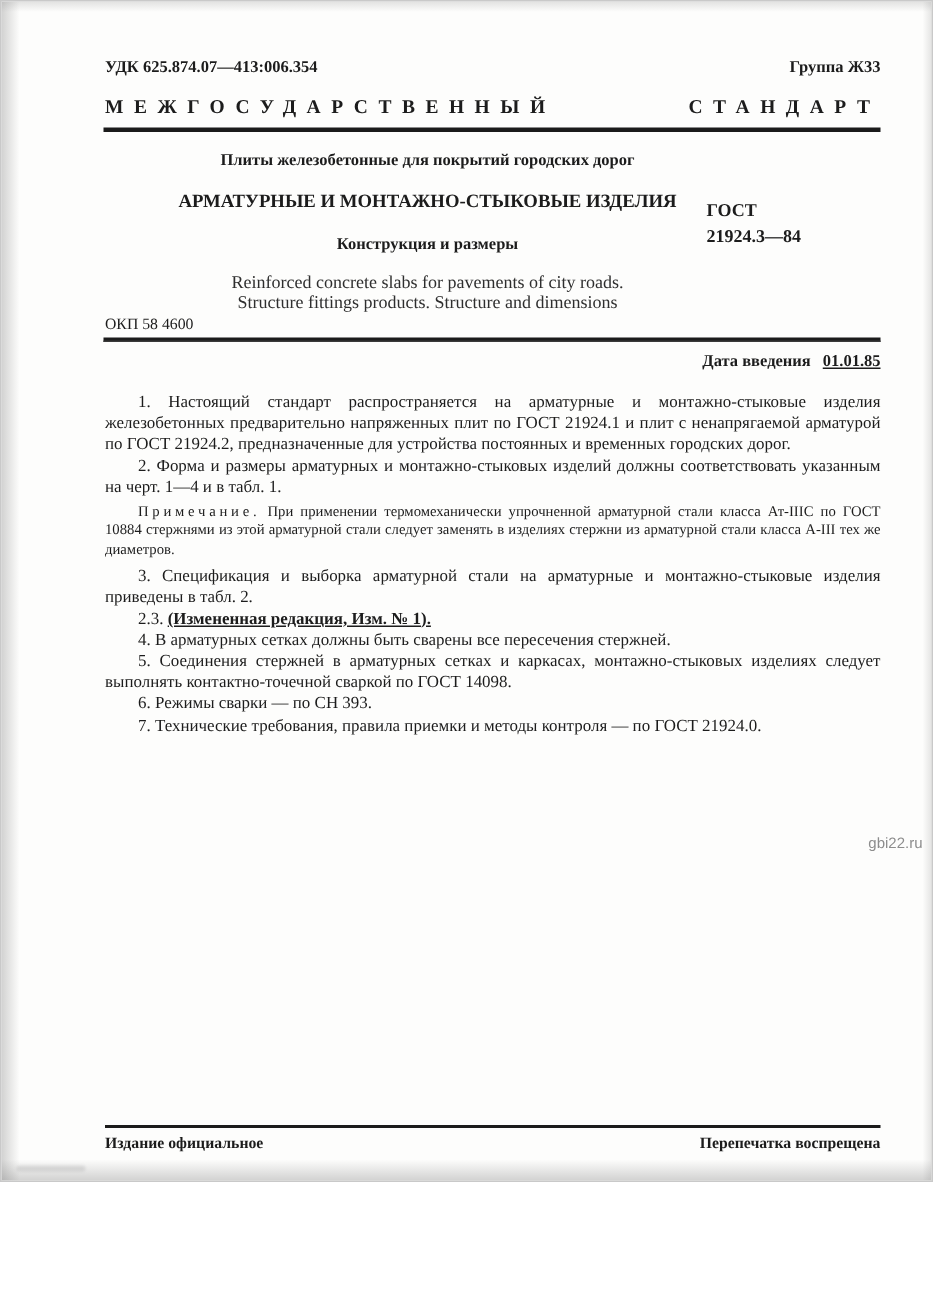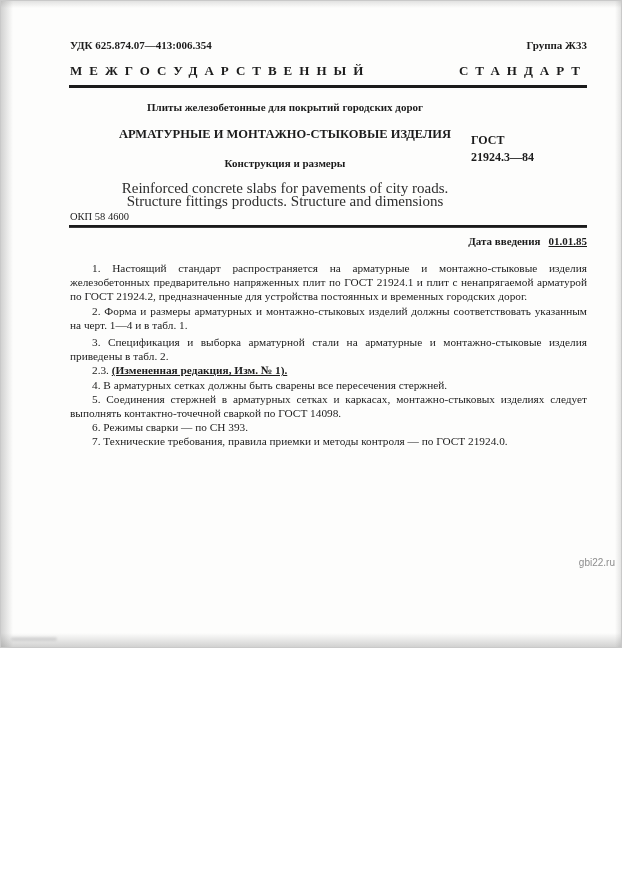--- a/index.html
+++ b/index.html
@@ -1,39 +1,39 @@
 <!DOCTYPE html>
 <html><head>
 <meta charset="utf-8">
 <style>
   html,body { margin:0; padding:0; background:#ffffff; }
   body { width:622px; height:876px; font-family:"Liberation Serif", serif; color:#1c1c1c; }
   .scan {
-    position:relative; width:622px; height:648px; overflow:hidden;
+    position:relative; width:622px; height:788px; overflow:hidden;
     background:#fdfdfc; box-sizing:border-box;
     border:1px solid #c9c9c9;
   }
   .edge { position:absolute; pointer-events:none; }
   .edge-left  { left:0; top:0; bottom:0; width:12px; background:linear-gradient(to right, rgba(110,110,110,0.30), rgba(110,110,110,0)); }
   .edge-bottom{ left:0; right:0; bottom:0; height:14px; background:linear-gradient(to top, rgba(110,110,110,0.30), rgba(110,110,110,0)); }
   .edge-top   { left:0; right:0; top:0; height:7px; background:linear-gradient(to bottom, rgba(130,130,130,0.22), rgba(130,130,130,0)); }
   .edge-right { right:0; top:0; bottom:0; width:6px; background:linear-gradient(to left, rgba(130,130,130,0.20), rgba(130,130,130,0)); }
 
   .content { position:absolute; left:69px; top:0; width:517px; }
 
   .udk-row { position:absolute; top:38px; left:0; width:100%; display:flex; justify-content:space-between; font-size:11px; font-weight:bold; }
   .standard-row { position:absolute; top:62px; left:0; width:100%; display:flex; justify-content:space-between; font-size:13px; font-weight:bold; }
   .standard-row span { letter-spacing:7px; white-space:nowrap;text-align:center; }
   .rule1 { position:absolute; top:84px; left:-1px; width:518px; height:3px; background:#1b1b1b; }
 
   .title-zone { position:absolute; top:100px; left:0; width:430px; text-align:center; }
   .subject    { font-size:11px; font-weight:bold; }
   .title-main { margin-top:14px; font-size:12.5px; font-weight:bold; }
   .title-sub  { margin-top:15px; font-size:11px; font-weight:bold; }
-  .english    { margin-top:13px; font-size:15px; line-height:13px; color:#2e2e2e; }
+  .english    { margin-top:13px; font-size:12px; line-height:13px; color:#2e2e2e; }
 
   .gost-block { position:absolute; top:131px; right:0; width:116px; font-size:12px; font-weight:bold; line-height:17px;font-family:Liberation Serif, serif; }
 
   .okp  { position:absolute; top:210px; left:0; font-size:10.5px; }
   .rule2 { position:absolute; top:224px; left:-1px; width:518px; height:2px; background:#1b1b1b; border-bottom:1px solid #3a3a3a; }
   .date-row { position:absolute; top:234px; left:0; width:100%; text-align:right; font-size:11px; font-weight:bold; }
   .date-row .date-value { text-decoration:underline; margin-left:8px; }
 
   .body-text { position:absolute; top:260px; left:0; width:517px; font-size:11.3px; line-height:14.2px; text-align:justify; }
   .body-text p { margin:0; text-indent:22px; }
@@ -87,20 +87,21 @@
     <div class="okp">ОКП 58 4600</div>
     <div class="rule2"></div>
 
     <div class="date-row">
       <span>Дата введения</span><span class="date-value">01.01.85</span>
     </div>
 
     <div class="body-text">
       <p>1. Настоящий стандарт распространяется на арматурные и монтажно-стыковые изделия железобетонных предварительно напряженных плит по ГОСТ 21924.1 и плит с ненапрягаемой арматурой по ГОСТ 21924.2, предназначенные для устройства постоянных и временных городских дорог.</p>
       <p>2. Форма и размеры арматурных и монтажно-стыковых изделий должны соответствовать указанным на черт. 1—4 и в табл. 1.</p>
+      <p class="note"><span class="note-label">Примечание.</span><span> При применении термомеханически упрочненной арматурной стали класса Ат-IIIС по ГОСТ 10884 стержнями из этой арматурной стали следует заменять в изделиях стержни из арматурной стали класса А-III тех же диаметров.</span></p>
       <p class="gap">3. Спецификация и выборка арматурной стали на арматурные и монтажно-стыковые изделия приведены в табл. 2.</p>
       <p><span>2.3. </span><span class="bold">(Измененная редакция, Изм. № 1).</span></p>
       <p>4. В арматурных сетках должны быть сварены все пересечения стержней.</p>
       <p>5. Соединения стержней в арматурных сетках и каркасах, монтажно-стыковых изделиях следует выполнять контактно-точечной сваркой по ГОСТ 14098.</p>
       <p>6. Режимы сварки — по СН 393.</p>
       <p>7. Технические требования, правила приемки и методы контроля — по ГОСТ 21924.0.</p>
     </div>
 
   </div>
 

